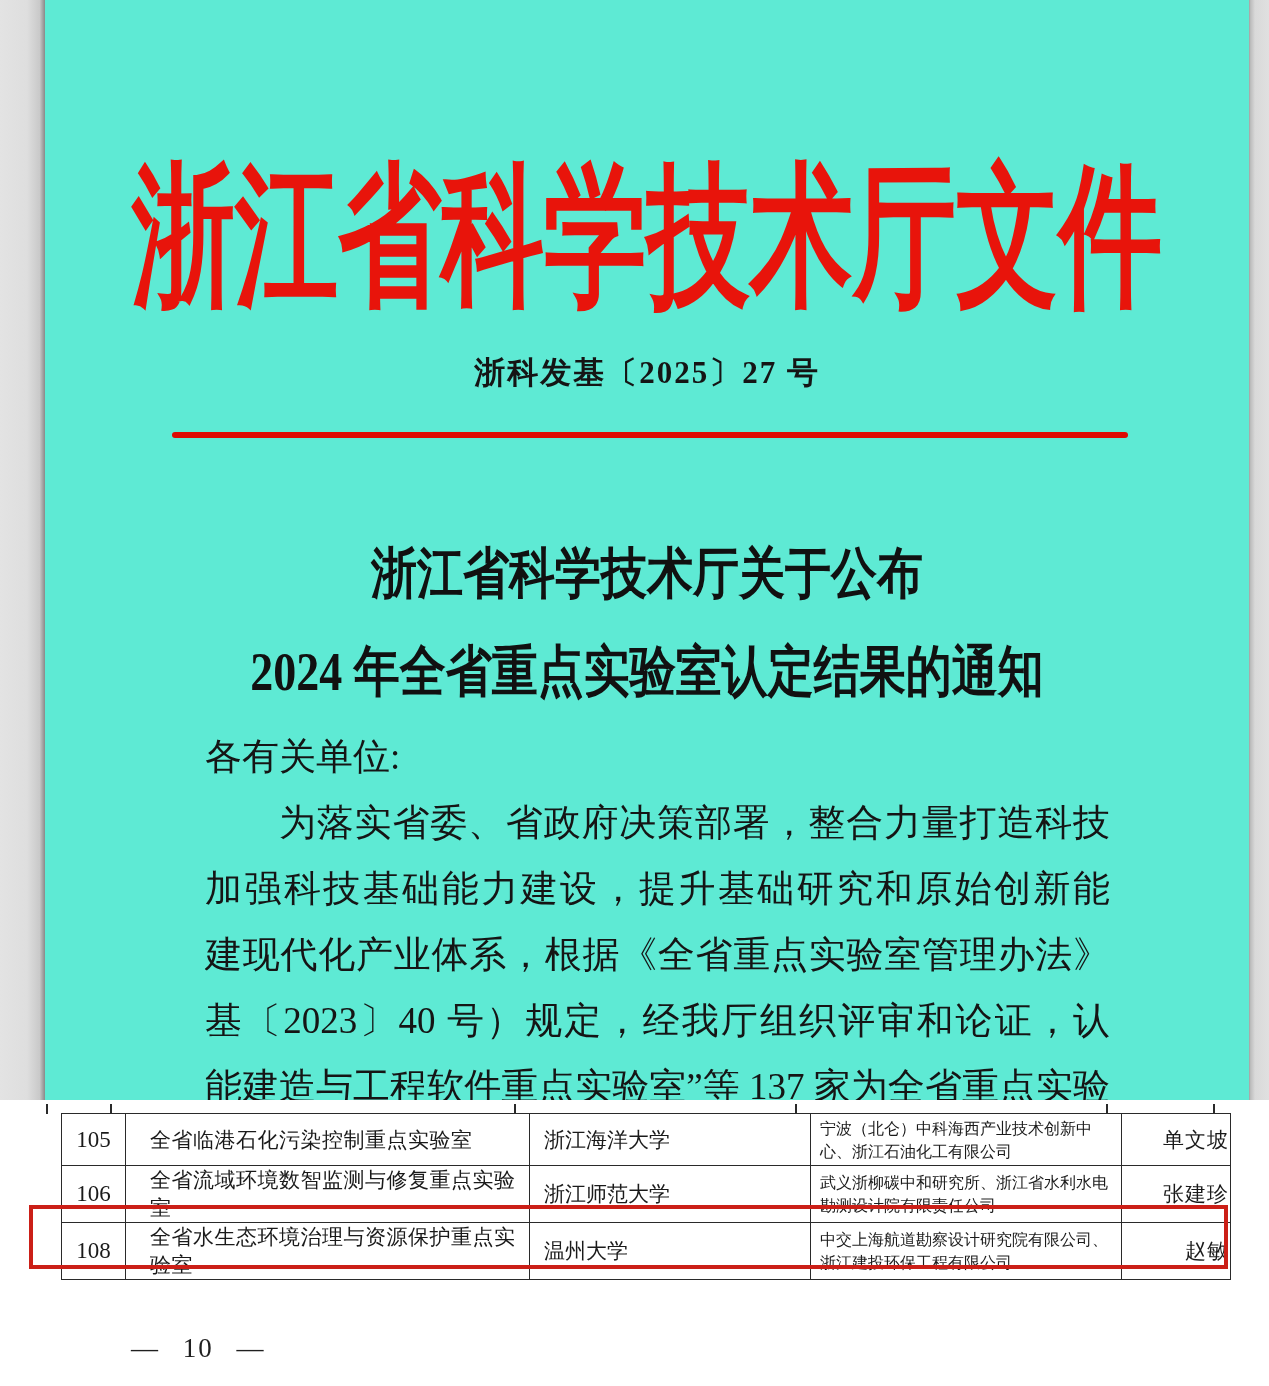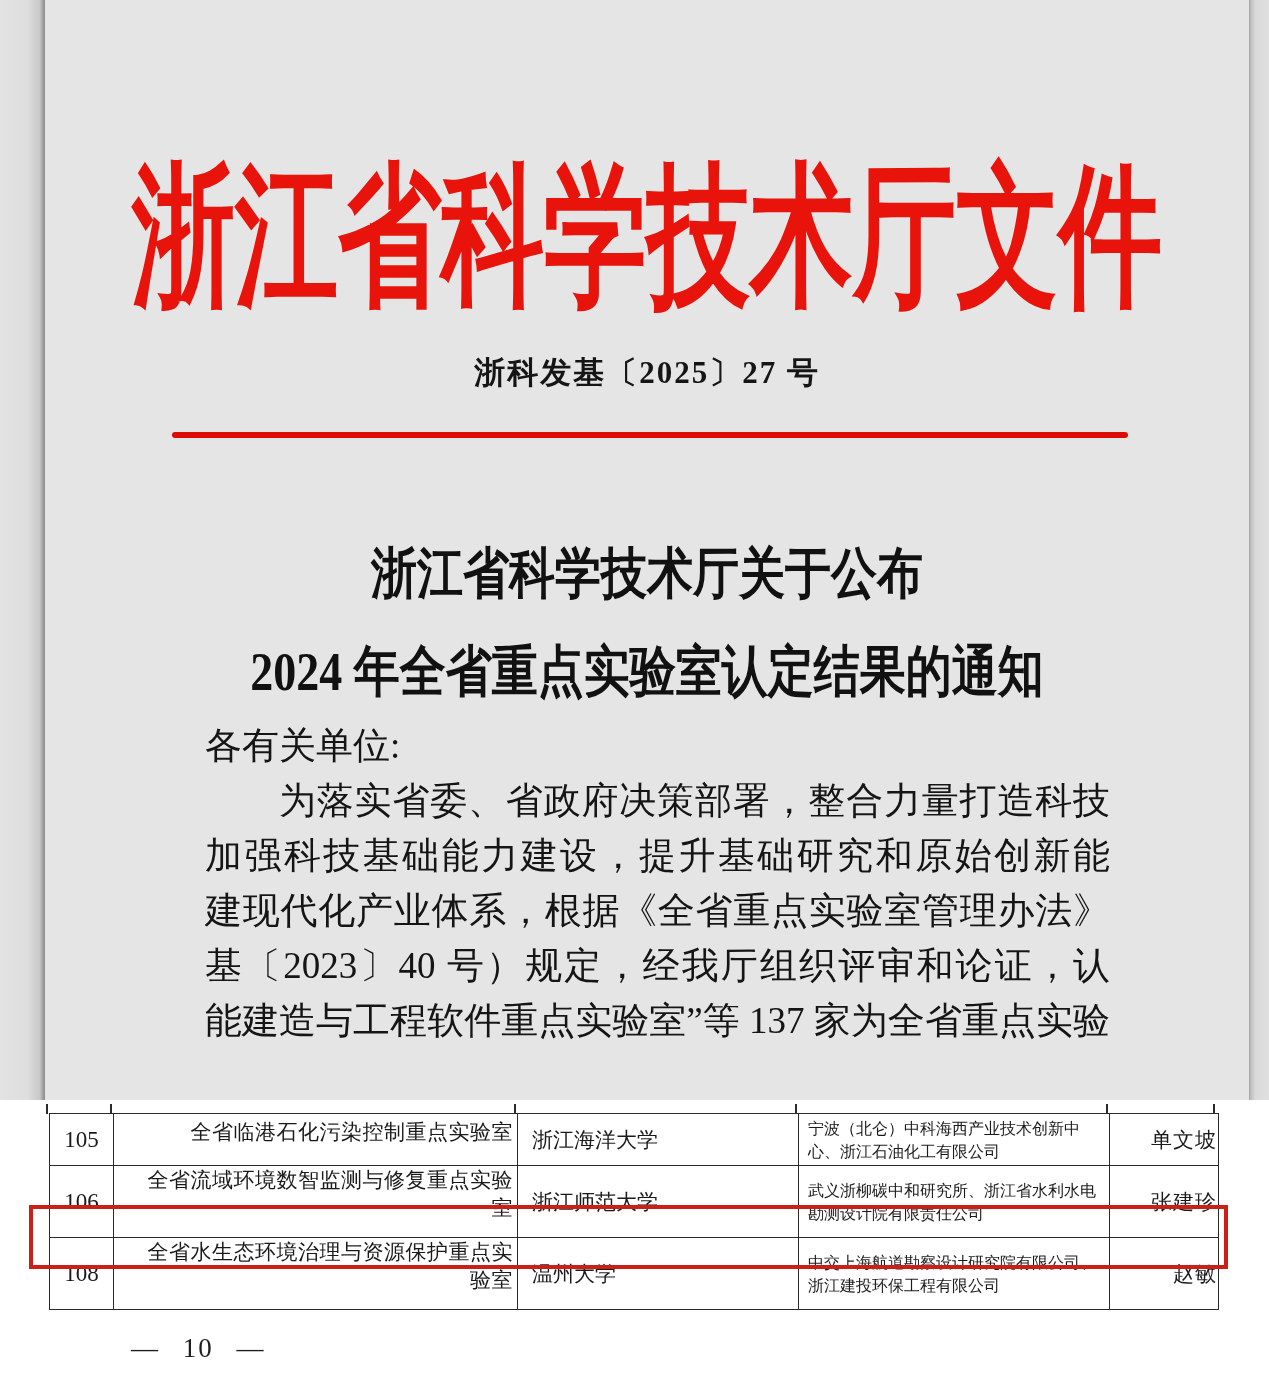--- a/index.html
+++ b/index.html
@@ -1,17 +1,17 @@
 <!DOCTYPE html>
 <html><head>
 <meta charset="utf-8">
 <style>
   html,body{margin:0;padding:0;background:#ffffff;}
   .screen{
-    position:relative;width:1269px;height:1386px;overflow:hidden;background:#e5e5e5;
+    position:relative;width:1269px;height:1386px;overflow:hidden;background:#5eead4;
     font-family:"Liberation Serif","DejaVu Serif",serif;color:#1a1a1a;
   }
   
   .edge-strip{position:absolute;top:0;height:1108px;}
   .edge-strip.left{
     left:0;width:45px;
     background:linear-gradient(to right,#e3e3e3 0%,#dedede 60%,#c9c9c9 88%,#989898 97%,#8a8a8a 100%);
   }
   .edge-strip.right{
     left:1249px;width:20px;
@@ -37,37 +37,37 @@
     font-size:46px;font-weight:700;line-height:56px;color:#111;
     transform:scaleY(1.2);transform-origin:center top;white-space:nowrap;
   }
   .notice-title.l1{top:540px;}
   .notice-title.l2{top:638px;}
   
   .body-text{
     position:absolute;left:205px;top:718px;width:905px;
     font-size:37px;color:#151515;
   }
-  .body-text .line{height:55px;line-height:55px;white-space:nowrap;}
+  .body-text .line{height:55px;line-height:55px;white-space:nowrap;margin-top:11px;}
   .body-text .line.wrapok{white-space:normal;}
   .body-text .line.just{text-align:justify;text-align-last:justify;white-space:normal;overflow:hidden;}
   .body-text .line.indent{padding-left:74px;}
   
   .table-scan{position:absolute;left:0;top:1100px;width:1269px;height:286px;background:#ffffff;}
   .stub{position:absolute;top:4px;width:2px;height:10px;background:#2a2a2a;}
   table.labs{
-    position:absolute;left:49px;top:13px;width:1169px;
+    position:absolute;left:61px;top:13px;width:1169px;
     border-collapse:collapse;table-layout:fixed;
   }
   table.labs td{
     border:1.6px solid #2a2a2a;vertical-align:middle;
     font-size:21px;color:#1a1a1a;overflow:hidden;
   }
   table.labs td.c-no{text-align:center;font-size:23px;}
-  table.labs td.c-lab{padding:0 4px 15px 24px;letter-spacing:0.5px;text-align:right;}
+  table.labs td.c-lab{padding:0 4px 0 24px;letter-spacing:0.5px;}
   table.labs td.c-org{padding:0 4px 0 14px;}
   table.labs td.c-part{padding:1px 4px 1px 9px;font-size:16px;line-height:23px;}
   table.labs td.c-dir{text-align:right;letter-spacing:1px;}
   .highlight-box{
     position:absolute;left:29px;top:105px;width:1199px;height:64px;
     box-sizing:border-box;border:4px solid #cb1f17;background:transparent;
   }
   .page-number{
     position:absolute;left:83px;top:233px;
     font-size:27px;color:#1f1f1f;word-spacing:14px;letter-spacing:2px;margin-left:48px;

